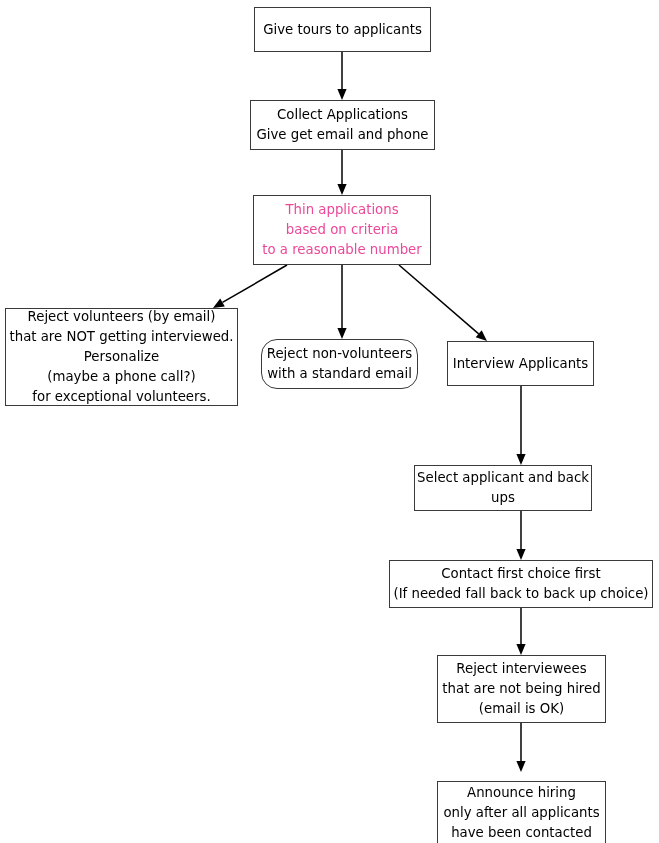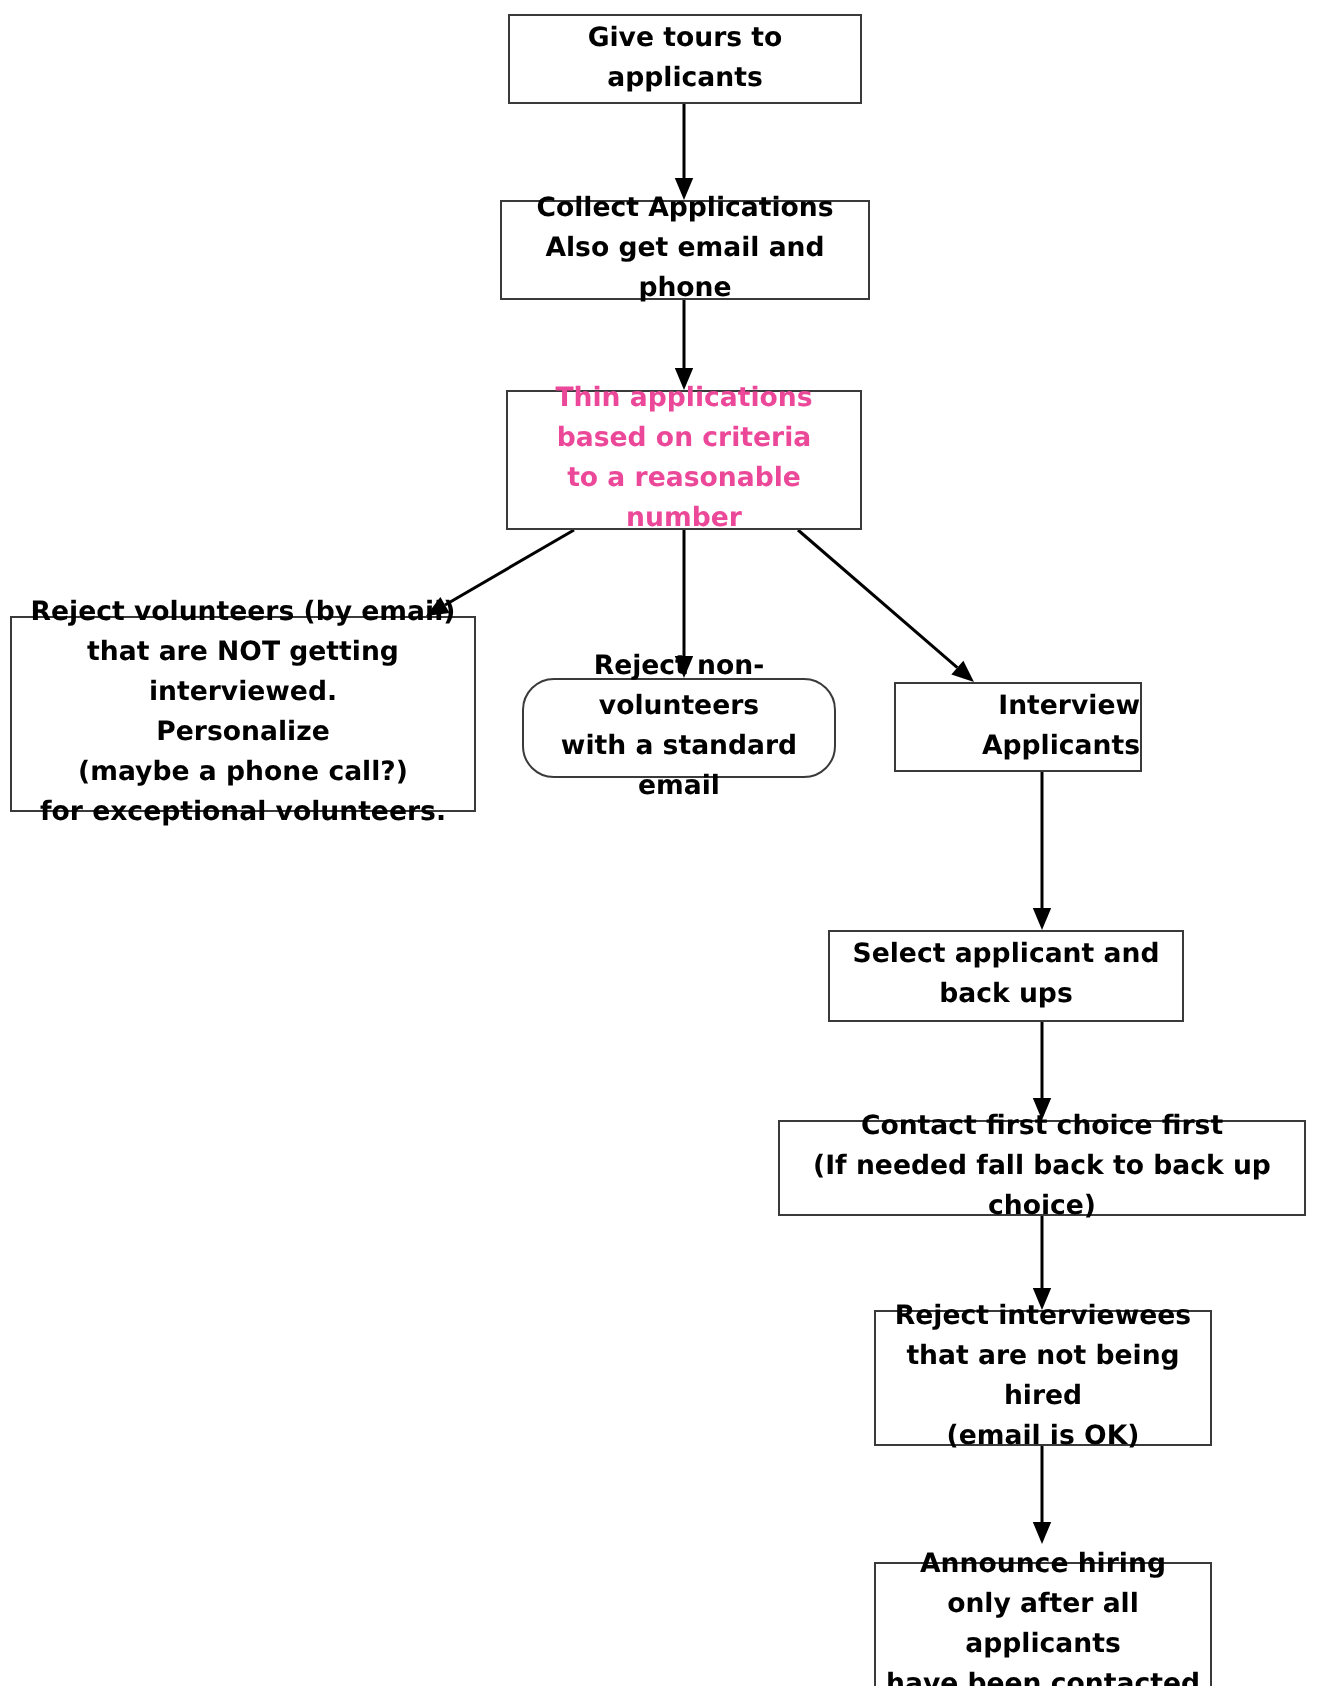--- a/index.html
+++ b/index.html
@@ -22,21 +22,20 @@
     border: 1.6px solid #3a3a3a;
     display: flex;
     align-items: center;
     justify-content: center;
     text-align: center;
     color: #000000;
     font-size: 13.3px;
     line-height: 20px;
     white-space: pre-line;
     z-index: 2;
-    font-weight: bold;
   }
   .node-label {
     display: block;
     white-space: pre-line;
   }
   svg#edges {
     position: absolute;
     left: 0;
     top: 0;
     width: 659px;
@@ -90,35 +89,35 @@
         <polygon points="521,655 516.4,644 525.6,644" fill="#000000"></polygon>
       </g>
       <g>
         <line x1="521" y1="723" x2="521" y2="761" stroke="#000000"></line>
         <polygon points="521,772 516.4,761 525.6,761" fill="#000000"></polygon>
       </g>
     </svg>
   <div id="nodes">
       <div class="node" style="left: 254px; top: 7px; width: 177px; height: 45px; border-color: rgb(58, 58, 58); color: rgb(0, 0, 0);"><span class="node-label">Give tours to applicants</span></div>
       <div class="node" style="left: 250px; top: 100px; width: 185px; height: 50px; border-color: rgb(58, 58, 58); color: rgb(0, 0, 0);"><span class="node-label">Collect Applications
-Also get email and phone</span></div>
+Give get email and phone</span></div>
       <div class="node" style="left: 253px; top: 195px; width: 178px; height: 70px; border-color: rgb(58, 58, 58); color: #ec4899;"><span class="node-label">Thin applications
 based on criteria
 to a reasonable number</span></div>
       <div class="node" style="left: 5px; top: 308px; width: 233px; height: 98px; border-color: rgb(58, 58, 58); color: rgb(0, 0, 0);"><span class="node-label">Reject volunteers (by email)
 that are NOT getting interviewed.
 Personalize
 (maybe a phone call?)
 for exceptional volunteers.</span></div>
       <div class="node" style="left: 261px; top: 339px; width: 157px; height: 50px; border-color: rgb(58, 58, 58); color: rgb(0, 0, 0); border-radius: 16px;"><span class="node-label">Reject non-volunteers
 with a standard email</span></div>
-      <div class="node" style="left: 447px; top: 341px; width: 124px; height: 45px; border-color: rgb(58, 58, 58); color: rgb(0, 0, 0); text-align: right;"><span class="node-label">Interview Applicants</span></div>
+      <div class="node" style="left: 447px; top: 341px; width: 147px; height: 45px; border-color: rgb(58, 58, 58); color: rgb(0, 0, 0); text-align: right;"><span class="node-label">Interview Applicants</span></div>
       <div class="node" style="left: 414px; top: 465px; width: 178px; height: 46px; border-color: rgb(58, 58, 58); color: rgb(0, 0, 0);"><span class="node-label">Select applicant and back ups</span></div>
       <div class="node" style="left: 389px; top: 560px; width: 264px; height: 48px; border-color: rgb(58, 58, 58); color: rgb(0, 0, 0);"><span class="node-label">Contact first choice first
 (If needed fall back to back up choice)</span></div>
-      <div class="node" style="left: 437px; top: 655px; width: 169px; height: 68px; border-color: rgb(58, 58, 58); color: rgb(0, 0, 0); justify-content: flex-end;"><span class="node-label">Reject interviewees
+      <div class="node" style="left: 437px; top: 655px; width: 169px; height: 68px; border-color: rgb(58, 58, 58); color: rgb(0, 0, 0);"><span class="node-label">Reject interviewees
 that are not being hired
 (email is OK)</span></div>
       <div class="node" style="left: 437px; top: 733px; width: 169px; height: 64px; border-color: rgb(58, 58, 58); color: rgb(0, 0, 0); margin-top: 48px;"><span class="node-label">Announce hiring
 only after all applicants
 have been contacted</span></div>
     </div>
 </div>
 
 </body></html>

